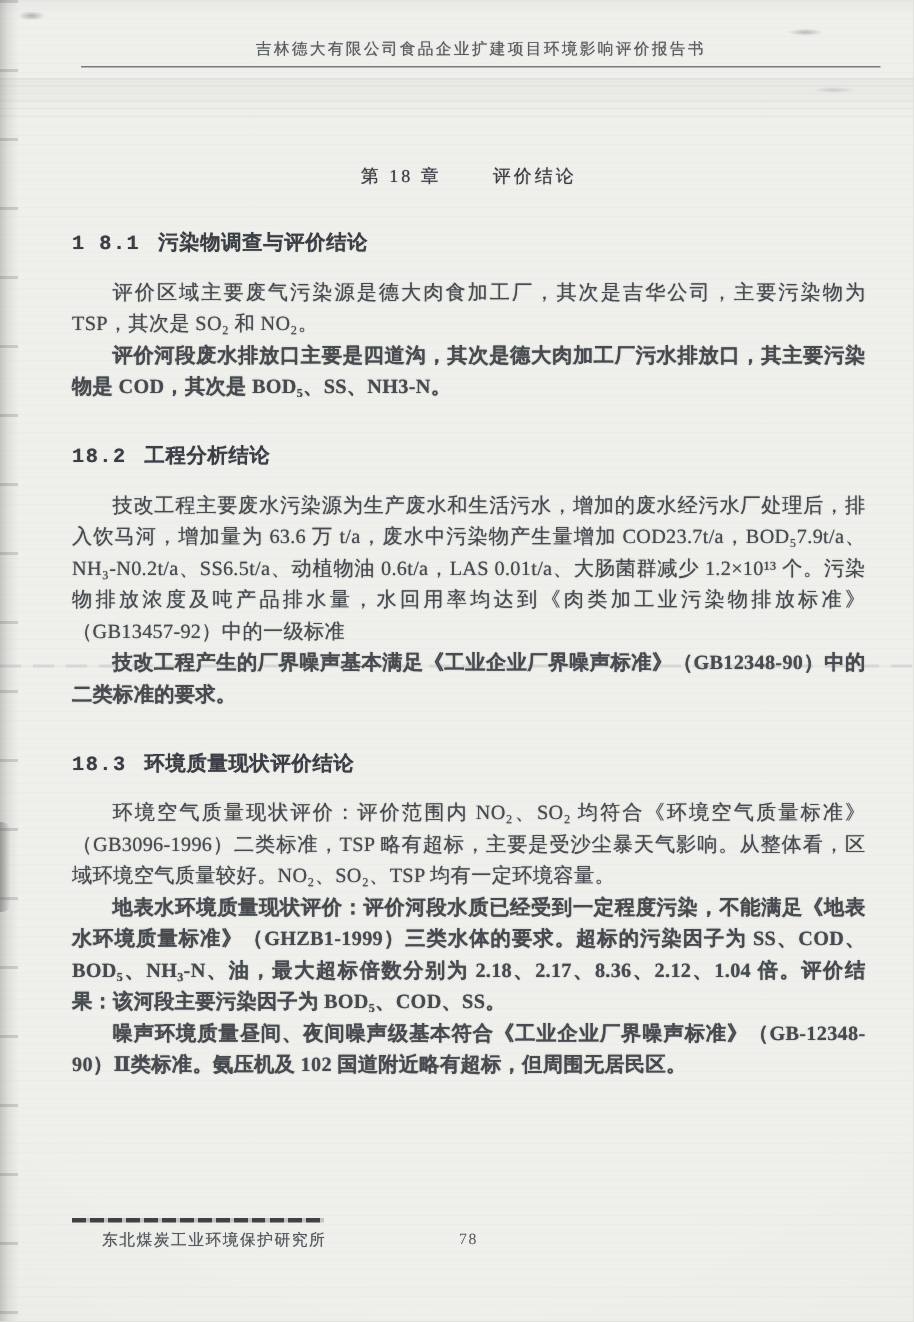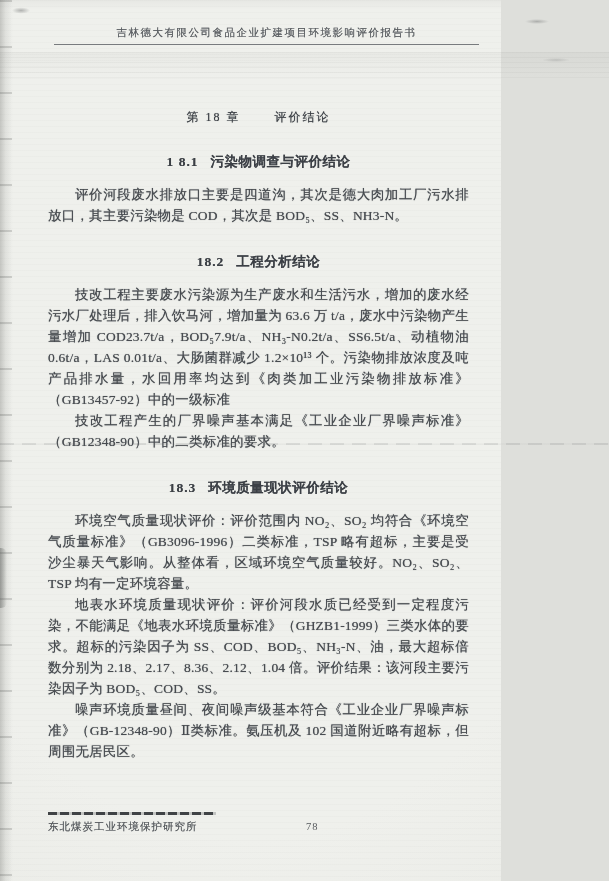--- a/index.html
+++ b/index.html
@@ -4,21 +4,21 @@
 <style>
   html, body { margin: 0; padding: 0; }
   body {
     width: 609px; height: 881px;
     background: #dedfdb;
     font-family: "Liberation Serif", "DejaVu Serif", serif;
     overflow: hidden;
   }
   .page {
     position: relative;
-    width: 501px; height: 881px;
+    width: 609px; height: 881px;
     background:
       linear-gradient(180deg, rgba(0,0,0,0.035) 0, rgba(0,0,0,0.0) 10px),
       linear-gradient(90deg, rgba(0,0,0,0.045) 0, rgba(0,0,0,0.0) 14px),
       repeating-linear-gradient(180deg, rgba(90,95,90,0.022) 0 1px, rgba(0,0,0,0) 1px 6px),
       radial-gradient(130% 100% at 50% 40%, #eff0ec 55%, #e7e8e3 100%);
     box-sizing: border-box;
     padding: 26px 32px 0 48px;
     color: #44484d;
   }
   
@@ -73,49 +73,48 @@
     font-size: 12px;
     font-weight: 500;
     letter-spacing: 2px;
     color: #3c4046;
     text-shadow: 0 0 0.7px rgba(70,74,78,0.75);
   }
   .chapter .gap { display: inline-block; width: 34px; }
   
   .sec {
     margin: 27px 0 13px 0;
-    font-family: Liberation Serif, serif;
+    font-family: Liberation Mono, monospace;
     font-size: 13.5px;
     font-weight: 600;
     letter-spacing: 0.5px;
     color: #3b3f45;
     text-shadow: 0 0 0.6px rgba(70,74,78,0.7);
-    text-align: center;
   }
   .sec .sec-num { margin-right: 12px; letter-spacing: 1px; }
   .para {
     margin: 0;
     font-size: 13.5px;
     line-height: 21px;
     text-align: justify;
     text-indent: 2em;
     color: #474b50;
     text-shadow: 0 0 0.8px rgba(76,80,84,0.8);
     letter-spacing: 0.2px;
   }
-  .para + .para { margin-top: 0; }
+  .para + .para { margin-top: 0; font-weight: bold; }
   
   .footer { position: absolute; left: 48px; top: 812px; width: 497px; }
   .footer-rule {
     width: 168px; height: 2.5px;
     background: repeating-linear-gradient(90deg, #3f4245 0 9px, rgba(63,66,69,0.25) 9px 12px);
     margin-bottom: 5px;
   }
   .footer-row { position: relative; font-size: 10.5px; color: #55595d; }
-  .org { letter-spacing: 1px; text-shadow: 0 0 0.5px rgba(80,84,88,0.7); }
+  .org { letter-spacing: 1px; text-shadow: 0 0 0.5px rgba(80,84,88,0.7); margin-left: 20px; }
   .pageno { position: absolute; left: 258px; top: 1px; letter-spacing: 1px; }
 </style>
 </head>
 <body>
 
 <div class="page">
 
   <div class="edge-left"></div>
   <div class="edge-blotch"></div>
   <div class="band-top"></div>
@@ -125,20 +124,21 @@
   <div class="smudge s-rm"></div>
 
   <div class="header">
     <div class="header-title">吉林德大有限公司食品企业扩建项目环境影响评价报告书</div>
   </div>
 
   <h1 class="chapter"><span>第 18 章</span><span class="gap"></span><span>评价结论</span></h1>
 
   <section>
     <h2 class="sec"><span class="sec-num">1 8.1</span><span class="sec-title">污染物调查与评价结论</span></h2>
+    <p class="para">评价区域主要废气污染源是德大肉食加工厂，其次是吉华公司，主要污染物为 TSP，其次是 SO₂ 和 NO₂。</p>
     <p class="para">评价河段废水排放口主要是四道沟，其次是德大肉加工厂污水排放口，其主要污染物是 COD，其次是 BOD₅、SS、NH3-N。</p>
   </section>
 
   <section>
     <h2 class="sec"><span class="sec-num">18.2</span><span class="sec-title">工程分析结论</span></h2>
     <p class="para">技改工程主要废水污染源为生产废水和生活污水，增加的废水经污水厂处理后，排入饮马河，增加量为 63.6 万 t/a，废水中污染物产生量增加 COD23.7t/a，BOD₅7.9t/a、NH₃-N0.2t/a、SS6.5t/a、动植物油 0.6t/a，LAS 0.01t/a、大肠菌群减少 1.2×10¹³ 个。污染物排放浓度及吨产品排水量，水回用率均达到《肉类加工业污染物排放标准》（GB13457-92）中的一级标准</p>
     <p class="para">技改工程产生的厂界噪声基本满足《工业企业厂界噪声标准》（GB12348-90）中的二类标准的要求。</p>
   </section>
 
   <section>

